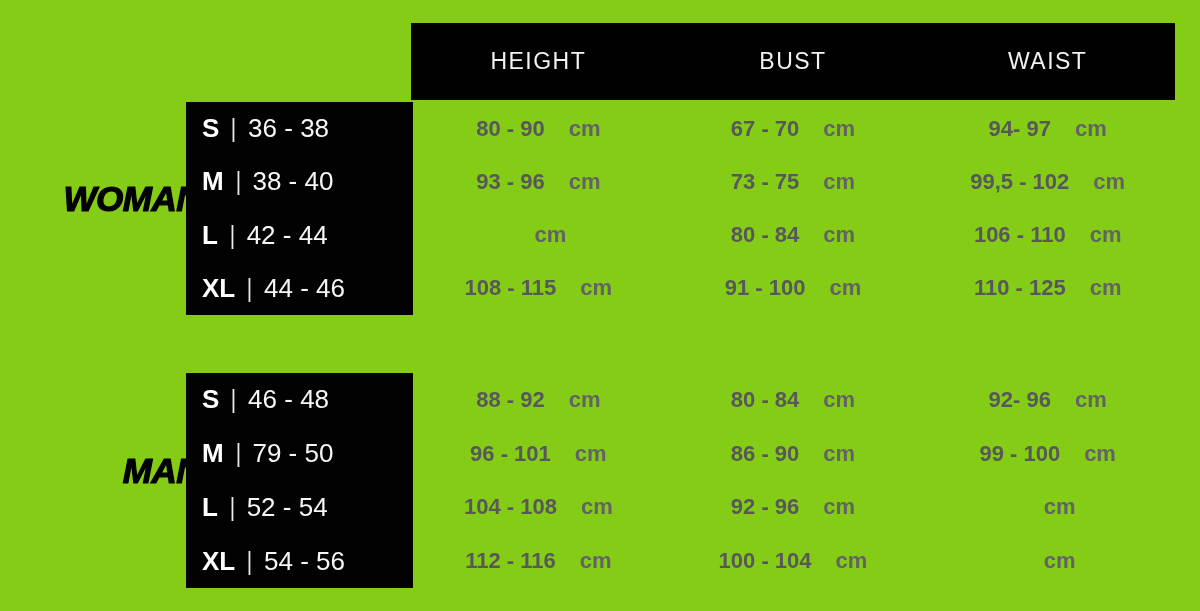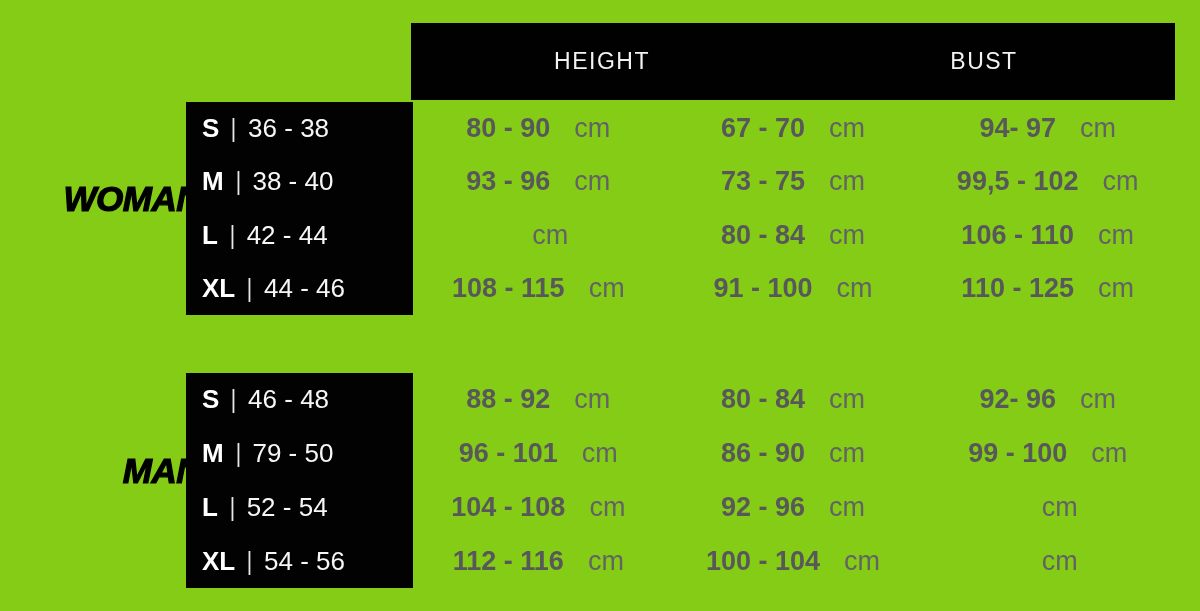--- a/index.html
+++ b/index.html
@@ -94,35 +94,36 @@
     display: grid;
     grid-template-columns: 1fr 1fr 1fr;
     grid-template-rows: repeat(4, 1fr);
   }
   .data-grid.woman { top: 102px; height: 213px; }
   .data-grid.man   { top: 373px; height: 215px; }
   .val-cell {
     display: flex;
     align-items: center;
     justify-content: center;
-    font-size: 27px;
+    font-size: 22px;
     white-space: nowrap;
     text-align: right;
   }
   .num  { font-weight: 700; color: #58585a; }
-  .unit { font-weight: 400; color: #636365; margin-left: 24px; }
+  .unit { font-weight: 700; color: #636365; margin-left: 24px; }
 </style>
 </head>
 <body>
 
 <div class="stage">
 
   <div class="header-bar">
     <div class="header-cell">HEIGHT</div>
     <div class="header-cell">BUST</div>
+    <div class="header-cell">WAIST</div>
   </div>
 
   <div class="group-label woman">WOMAN</div>
   <div class="group-label man">MAN</div>
 
   <div class="size-box woman">
     <div class="size-row">
       <span class="size-letter">S</span>
       <span class="size-sep">|</span>
       <span class="size-range">36 - 38</span>

